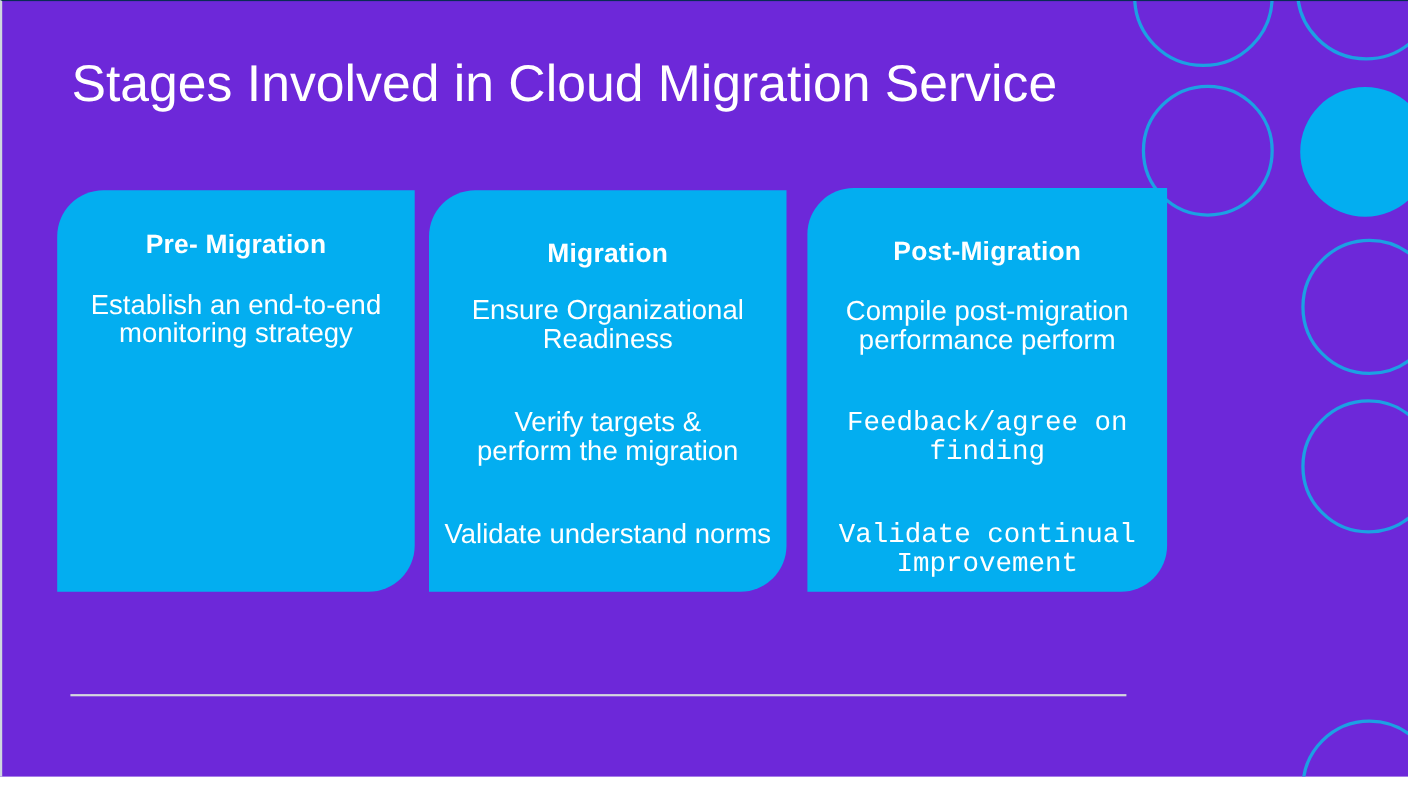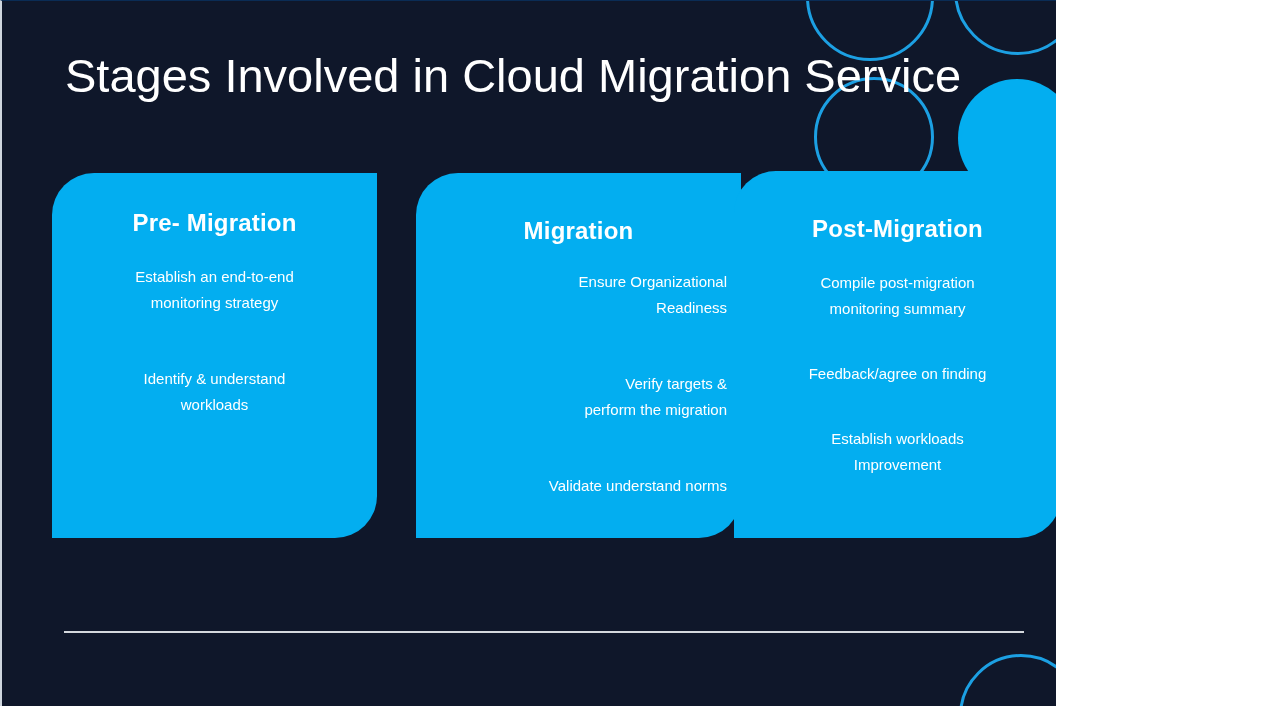--- a/index.html
+++ b/index.html
@@ -11,23 +11,23 @@
   body {
     width: 1280px;
     height: 720px;
     overflow: hidden;
     font-family: "Liberation Sans", sans-serif;
   }
 
   
   .slide {
     position: relative;
-    width: 1056px;
+    width: 1280px;
     height: 706px;
-    background: #0f172a;
+    background: #6d28d9;
     overflow: hidden;
     box-sizing: border-box;
     border-left: 2px solid #cfd6de;
     border-top: 1px solid #0a2c55;
   }
 
   
   .deco-band {
     position: absolute;
     top: 0;
@@ -75,51 +75,51 @@
   .card {
     position: absolute;
     background: #03AEF0;
     border-radius: 42px 0 42px 0;
     box-sizing: border-box;
     text-align: center;
     color: #ffffff;
     padding: 0 14px;
   }
   .card-1 { left: 50px;  top: 172px; width: 325px; height: 365px; }
-  .card-2 { left: 414px; top: 172px; width: 325px; height: 365px; }
+  .card-2 { left: 388px; top: 172px; width: 325px; height: 365px; }
   .card-3 { left: 732px; top: 170px; width: 327px; height: 367px; }
 
   .card-heading {
     font-size: 24px;
     font-weight: bold;
     color: #ffffff;
     letter-spacing: 0.2px;
   }
   .card-1 .card-heading { margin-top: 36px; }
   .card-2 .card-heading { margin-top: 44px; }
   .card-3 .card-heading { margin-top: 44px; }
 
   .card-items {
     list-style: none;
     margin: 0;
     padding: 0;
   }
   .card-item {
-    font-size: 15px;
+    font-size: 25px;
     line-height: 26px;
     font-weight: 400;
     color: #ffffff;
     white-space: pre-line;
   }
   .card-1 .card-items { margin-top: 27px; }
   .card-1 .card-item + .card-item { margin-top: 50px; }
-  .card-2 .card-items { margin-top: 24px; text-align: right; }
+  .card-2 .card-items { margin-top: 24px; }
   .card-2 .card-item + .card-item { margin-top: 50px; }
   .card-3 .card-items { margin-top: 27px; }
-  .card-3 .card-item + .card-item { margin-top: 39px; }
+  .card-3 .card-item + .card-item { margin-top: 50px; font-family: Liberation Mono, monospace; }
 
   
   .divider {
     position: absolute;
     left: 62px;
     top: 630px;
     width: 960px;
     height: 2px;
     background: #d4d8dd;
   }
@@ -148,43 +148,41 @@
 
   <div class="title">Stages Involved in Cloud Migration Service</div>
 
   <div class="cards">
 
     <div class="card card-1">
       <div class="card-heading">Pre- Migration</div>
       <ul class="card-items">
         <li class="card-item">Establish an end-to-end
 monitoring strategy</li>
-        <li class="card-item">Identify &amp; understand
-workloads</li>
       </ul>
     </div>
 
     <div class="card card-2">
       <div class="card-heading">Migration</div>
       <ul class="card-items">
         <li class="card-item">Ensure Organizational
 Readiness</li>
         <li class="card-item">Verify targets &amp;
 perform the migration</li>
         <li class="card-item">Validate understand norms</li>
       </ul>
     </div>
 
     <div class="card card-3">
       <div class="card-heading">Post-Migration</div>
       <ul class="card-items">
         <li class="card-item">Compile post-migration
-monitoring summary</li>
+performance perform</li>
         <li class="card-item">Feedback/agree on finding</li>
-        <li class="card-item">Establish workloads
+        <li class="card-item">Validate continual
 Improvement</li>
       </ul>
     </div>
 
   </div>
 
   <div class="divider"></div>
 
 </div>
 

